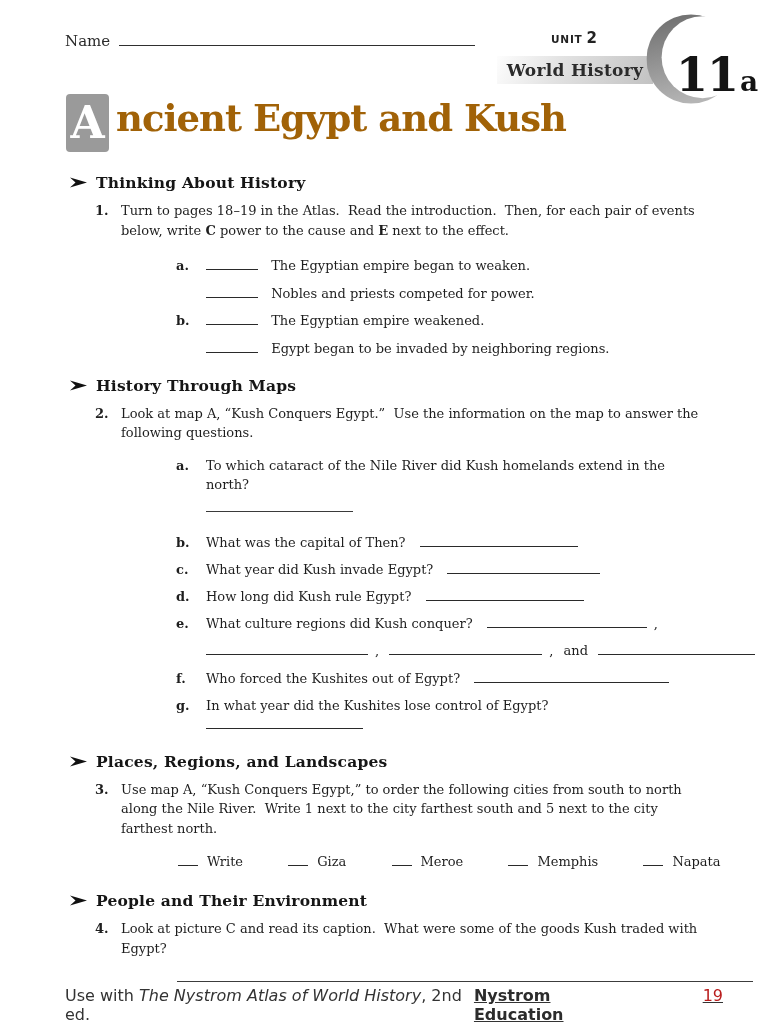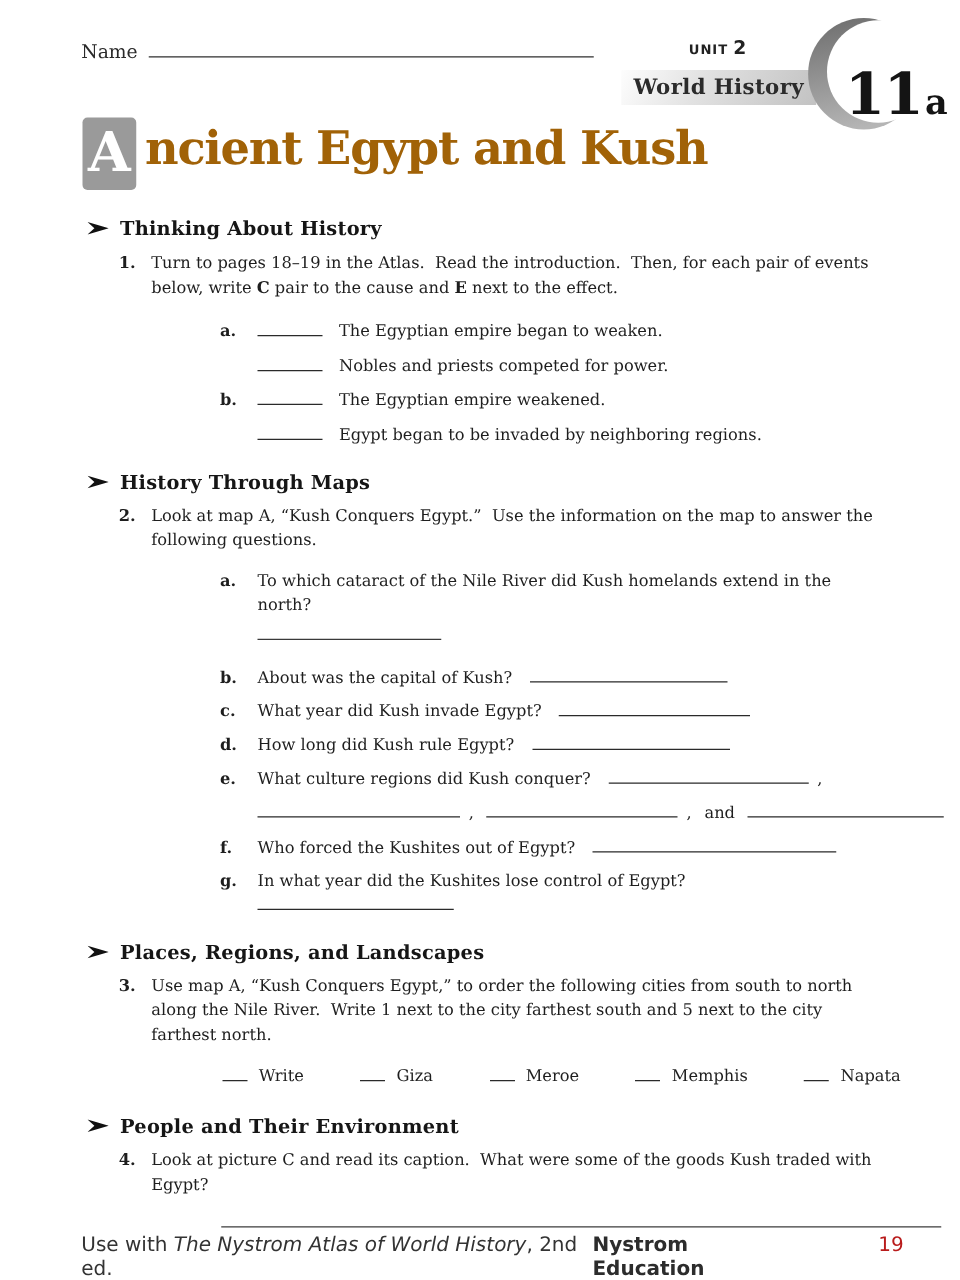--- a/index.html
+++ b/index.html
@@ -74,21 +74,21 @@
   .cities-row { padding-left: 57px; margin-bottom: 0; white-space: nowrap; }
   .city-item { margin-right: 41px; }
   .city-item .bl { margin-right: 9px; }
 
   .answer-line { margin: 23px 0 0 56px; width: 576px; height: 0; border-bottom: 1.6px solid #3c3c3c; }
 
   
   .footer { position: absolute; left: 65px; top: 986px; width: 658px;
     display: flex; justify-content: flex-end; align-items: baseline;
     font-family: "DejaVu Sans", "Liberation Sans", sans-serif; font-size: 16px; color: #333; }
-  .footer-right { display: flex; gap: 68px; align-items: baseline; }
+  .footer-right { display: flex; gap: 68px; align-items: baseline; text-decoration: underline; }
   .pub { font-weight: bold; color: #2c2c2c; }
   .pagenum { color: #b91c1c; }
 </style>
 </head>
 <body>
 
 <div class="page">
 
   <div class="name-row">
     <span>Name</span><span class="name-line"></span>
@@ -129,21 +129,21 @@
 
     <div class="section-heading">
       <svg class="arrow-icon" viewBox="0 0 17 13">
           <polygon points="0,1.5 17,6.5 0,11.5 5.5,6.5" fill="#111"></polygon>
         </svg>
       <span>Thinking About History</span>
     </div>
 
     <div class="q">
       <span class="q-num">1.</span>
-      <span class="q-text q1-text"><span>Turn to pages 18–19 in the Atlas.  Read the introduction.  Then, for each pair of events below, write </span><b>C</b><span> pair to the cause and </span><b>E</b><span> next to the effect.</span></span>
+      <span class="q-text q1-text"><span>Turn to pages 18–19 in the Atlas.  Read the introduction.  Then, for each pair of events below, write </span><b>C</b><span> power to the cause and </span><b>E</b><span> next to the effect.</span></span>
 
       <div class="pair-row">
         <span class="pair-label">a.</span>
         <span class="bl w52"></span>
         <span class="pair-text">The Egyptian empire began to weaken.</span>
       </div>
       <div class="pair-row">
         <span class="bl w52"></span>
         <span class="pair-text">Nobles and priests competed for power.</span>
       </div>
@@ -170,21 +170,21 @@
       <span class="q-text q2-text">Look at map A, “Kush Conquers Egypt.”  Use the information on the map to answer the following questions.</span>
 
       <div class="subq" style="padding-left:85px">
         <span class="subq-label">a.</span>
         <span class="subq-text">To which cataract of the Nile River did Kush homelands extend in the north?</span>
       </div>
       <div class="blank-below"></div>
 
       <div class="subq">
         <span class="subq-label">b.</span>
-        <span class="subq-text gap-after">About was the capital of Kush?</span>
+        <span class="subq-text gap-after">What was the capital of Then?</span>
         <span class="bl w158"></span>
       </div>
       <div class="subq">
         <span class="subq-label">c.</span>
         <span class="subq-text gap-after">What year did Kush invade Egypt?</span>
         <span class="bl w153"></span>
       </div>
       <div class="subq">
         <span class="subq-label">d.</span>
         <span class="subq-text gap-after">How long did Kush rule Egypt?</span>

